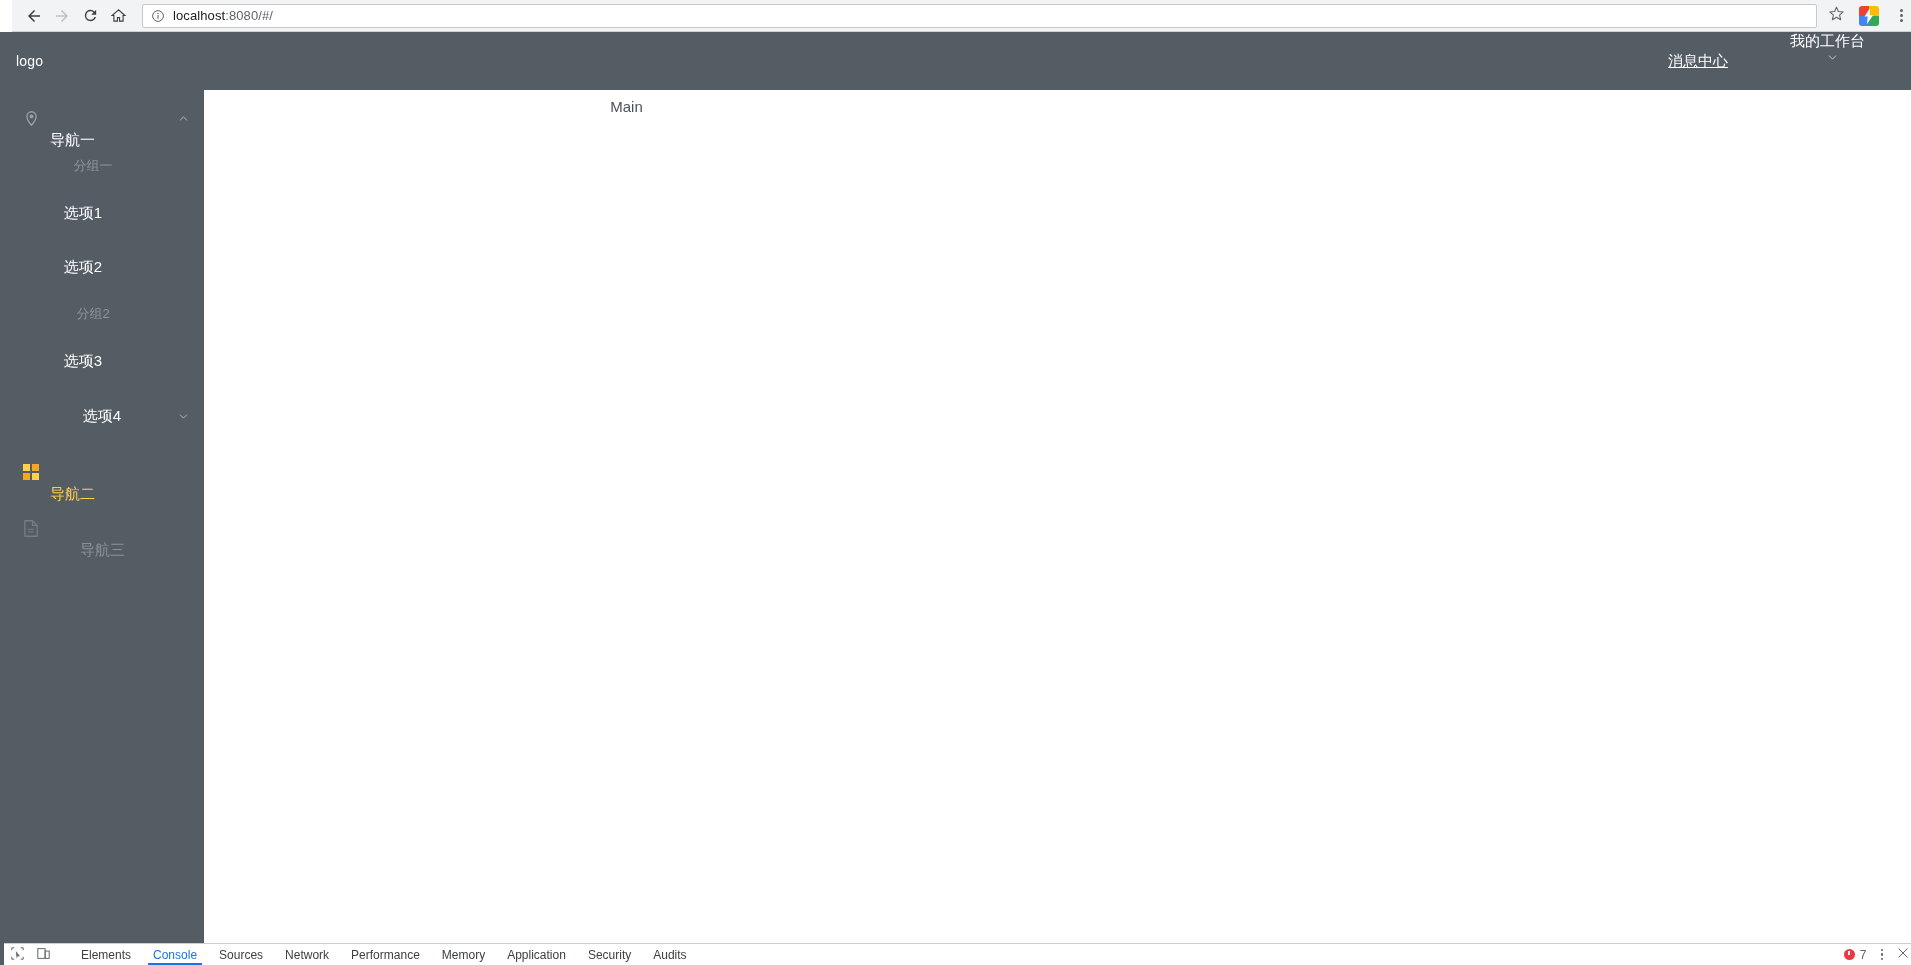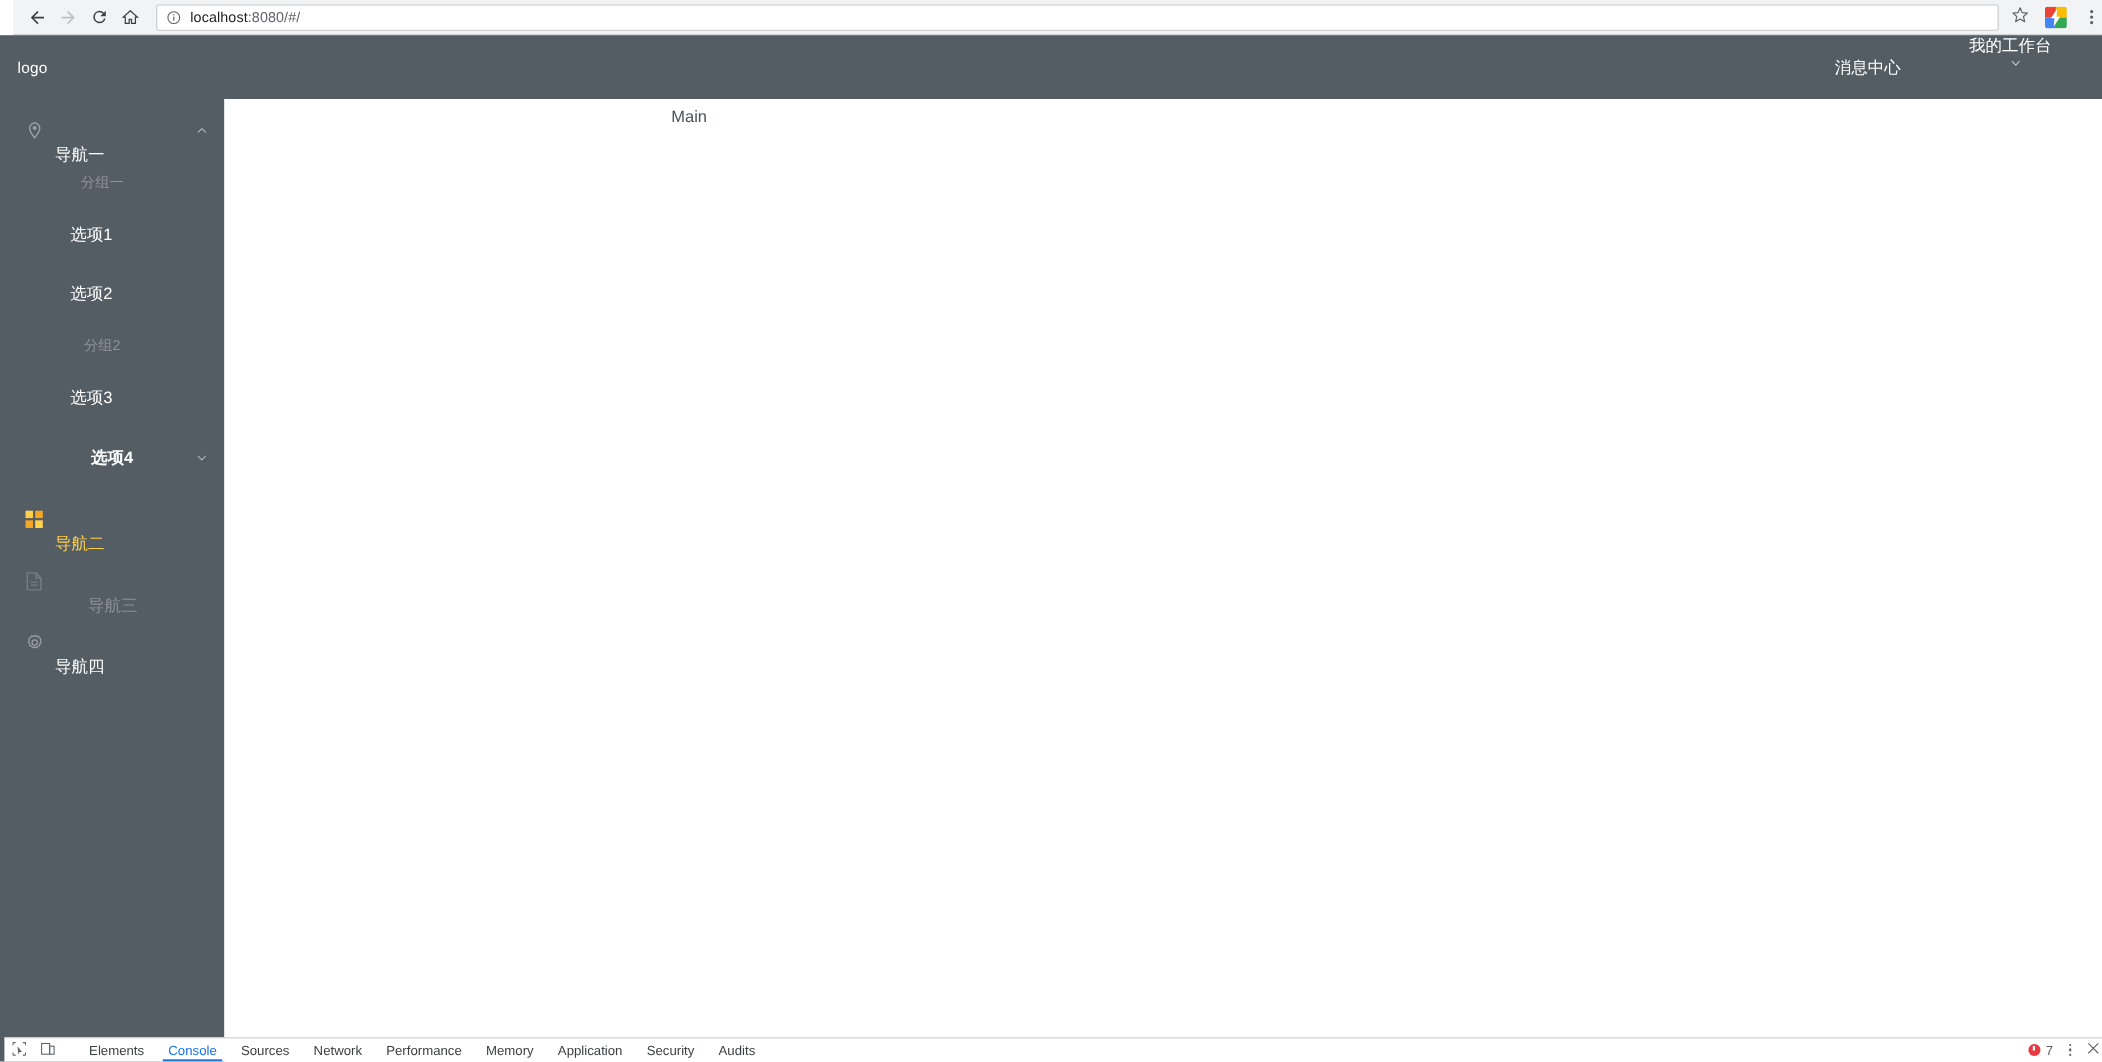--- a/index.html
+++ b/index.html
@@ -104,21 +104,21 @@
   .header-item {
     font-size: 15px;
     color: #ffffff;
     padding: 0 10px;
     height: 100%;
     display: flex;
     align-items: center;
     cursor: pointer;
     white-space: nowrap;
   }
-  .header-item.first { margin-right: 42px; }
+  .header-item.first { margin-right: 42px; text-decoration: underline; }
   .header-item.last { margin-right: 36px; flex-direction: column; }
   .chev-sm { margin-left: 10px; display: inline-flex; }
 
   
   .sidebar {
     position: absolute;
     top: 90px; left: 0;
     width: 204px;
     height: 875px;
     background: #545c64;
@@ -168,21 +168,20 @@
   }
   .sub-row {
     height: 56px;
     display: flex;
     align-items: center;
     justify-content: center;
     font-size: 15px;
     color: #ffffff;
     cursor: pointer;
     position: relative;
-    font-weight: bold;
   }
   .sub-row .sub-arrow {
     position: absolute;
     right: 14px;
     display: flex; align-items: center;
   }
 
   
   .content {
     position: absolute;
@@ -396,29 +395,20 @@
     <span class="nav-ico">
       <svg width="16" height="17" viewBox="0 0 20 22">
           <path d="M2 1h10l6 6v14H2z" fill="none" stroke="#767d85" stroke-width="1.7" stroke-linejoin="round"></path>
           <path d="M12 1v6h6" fill="none" stroke="#767d85" stroke-width="1.7" stroke-linejoin="round"></path>
           <path d="M6 12h8M6 15.5h8" stroke="#767d85" stroke-width="1.5"></path>
         </svg>
     </span>
     <span class="nav-label">导航三</span>
   </div>
 
-  <div class="nav-row">
-    <span class="nav-ico">
-      <svg width="17" height="17" viewBox="0 0 24 24">
-          <path d="M12 2.6l2.3 1 2.4-.5 1.2 2.1 2 1.4-.4 2.4.9 2.3-1.7 1.7-.3 2.4-2.3.8-1.6 1.8-2.3-.6-2.4.7-1.6-1.8-2.4-.8-.2-2.5L4 11.3l.9-2.3-.4-2.4 2-1.4L7.7 3l2.4.5z" fill="none" stroke="#9ba0a7" stroke-width="1.6" stroke-linejoin="round"></path>
-          <circle cx="12" cy="11.5" r="3.4" fill="none" stroke="#9ba0a7" stroke-width="1.6"></circle>
-        </svg>
-    </span>
-    <span class="nav-label">导航四</span>
-  </div>
 
 </div>
 
 <div class="content">
   <div class="main-text">Main</div>
 </div>
 
 <div class="devtools">
   <div class="dt-icon">
     <span>

